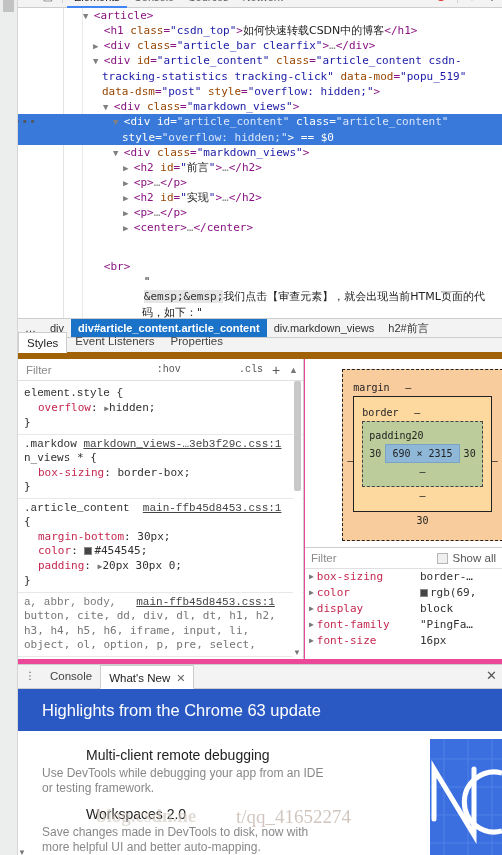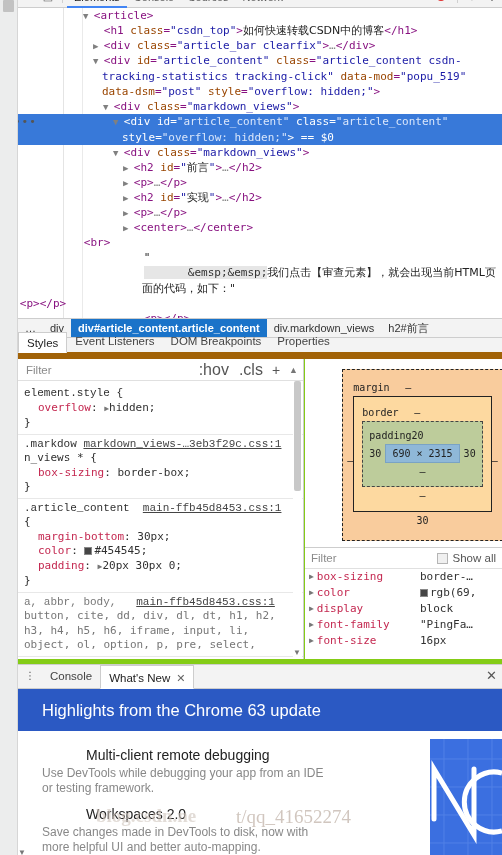--- a/index.html
+++ b/index.html
@@ -18,21 +18,21 @@
     background:#eceded; border-right:1px solid #d6d6d6;
   }
   .gutter-thumb {
     position:absolute; left:3px; top:0px; width:11px; height:12px;
     background:#c2c2c2; border-radius:1px;
   }
 
   
   .devtools {
     position:absolute; left:18px; top:0; width:484px; height:855px;
-    background:#84cc16;
+    background:#ec4899;
   }
 
   
   .toolbar {
     position:absolute; left:0; top:-14px; width:484px; height:22px;
     background:#f3f3f3; border-bottom:1px solid #cdcdcd;
     display:flex; align-items:center; font-size:11px; color:#5a5a5a;
   }
   .tb-icon { width:20px; text-align:center; color:#5a5a5a; font-size:11px; }
   .tb-sep { width:1px; height:13px; background:#d0d0d0; margin:0 4px; }
@@ -66,21 +66,21 @@
   .row.sel .punct, .row.sel .txt { color:#fff; }
   .row.sel .val { color:#d9e6fb; }
   .row.sel .attr { color:#ffffff; }
   .tri { color:#808080; font-size:9px; }
   .tag { color:#881280; }
   .attr { color:#994500; }
   .val { color:#1a1aa6; }
   .punct { color:#881280; }
   .txt { color:#222; }
   .ellip { color:#888; }
-  .emsp-hl { background:#e6e6e6;padding-left:44px; }
+  .emsp-hl { background:#e6e6e6; }
   .dots { color:#555; letter-spacing:1px; }
   .cjk { font-family:"DejaVu Sans", sans-serif; }
 
   
   .crumbs {
     position:absolute; left:0; top:318px; width:484px; height:20px;
     background:#f3f3f3; border-top:1px solid #cdcdcd; border-bottom:1px solid #cdcdcd;
     display:flex; align-items:center; font-size:11px; color:#333;
     font-family:"Liberation Sans", sans-serif; white-space:nowrap; overflow:hidden;
   }
@@ -101,21 +101,21 @@
   .styles-pane {
     position:absolute; left:0; top:359px; width:286px; height:300px;
     background:#fff; border-right:1px solid #cdcdcd; overflow:hidden;
   }
   .filter-bar {
     position:relative; height:22px; border-bottom:1px solid #e0e0e0;
     display:flex; align-items:center; font-size:11.5px; color:#8a8a8a;
     font-family:"Liberation Sans", sans-serif;
   }
   .filter-bar .fl { padding-left:8px; flex:1; }
-  .fb-btn { font-family:Liberation Sans, sans-serif; color:#555; padding:0 5px; font-size:16px;}
+  .fb-btn { font-family:Liberation Mono, monospace; color:#555; padding:0 5px; font-size:10px;margin-left:48px;}
   .plus { color:#555; font-size:14px; padding:0 4px; }
   .scroll-up { color:#777; font-size:9px; padding:0 5px; }
 
   .css-area {
     position:relative; font-family:"DejaVu Sans Mono", monospace;
     font-size:11px; line-height:14.5px; color:#303030;
     padding:3px 0 0 0;
   }
   .rule { padding:2px 6px 3px 6px; border-bottom:1px solid #e8e8e8; position:relative; }
   .rule .hdr { white-space:pre-wrap;font-family:Liberation Mono, monospace; }
@@ -273,40 +273,39 @@
           <div class="row" style="padding-left: 84px; text-indent: -9px;"><span class="tri">▶ </span><span class="punct">&lt;</span><span class="tag">div</span><span class="attr"> class</span><span class="punct">=</span><span class="val">"article_bar clearfix"</span><span class="punct">&gt;</span><span class="ellip">…</span><span class="punct">&lt;/</span><span class="tag">div</span><span class="punct">&gt;</span></div>
           <div class="row multi" style="padding-left: 84px; text-indent: -9px;"><span class="tri">▼ </span><span class="punct">&lt;</span><span class="tag">div</span><span class="attr"> id</span><span class="punct">=</span><span class="val">"article_content"</span><span class="attr"> class</span><span class="punct">=</span><span class="val">"article_content csdn-tracking-statistics tracking-click"</span><span class="attr"> data-mod</span><span class="punct">=</span><span class="val">"popu_519"</span><span class="attr"> data-dsm</span><span class="punct">=</span><span class="val">"post"</span><span class="attr"> style</span><span class="punct">=</span><span class="val">"overflow: hidden;"</span><span class="punct">&gt;</span></div>
           <div class="row" style="padding-left: 94px; text-indent: -9px;"><span class="tri">▼ </span><span class="punct">&lt;</span><span class="tag">div</span><span class="attr"> class</span><span class="punct">=</span><span class="val">"markdown_views"</span><span class="punct">&gt;</span></div>
           <div class="row sel multi" style="padding-left: 104px; text-indent: -9px;"><span class="dots" style="position: absolute; left: 5px;">•••</span><span class="tri">▼ </span><span class="punct">&lt;</span><span class="tag">div</span><span class="attr"> id</span><span class="punct">=</span><span class="val">"article_content"</span><span class="attr"> class</span><span class="punct">=</span><span class="val">"article_content"</span><span class="attr"> style</span><span class="punct">=</span><span class="val">"overflow: hidden;"</span><span class="punct">&gt;</span><span class="txt"> == </span><span class="txt">$0</span></div>
           <div class="row" style="padding-left: 104px; text-indent: -9px;"><span class="tri">▼ </span><span class="punct">&lt;</span><span class="tag">div</span><span class="attr"> class</span><span class="punct">=</span><span class="val">"markdown_views"</span><span class="punct">&gt;</span></div>
           <div class="row" style="padding-left: 114px; text-indent: -9px;"><span class="tri">▶ </span><span class="punct">&lt;</span><span class="tag">h2</span><span class="attr"> id</span><span class="punct">=</span><span class="val">"</span><span class="txt cjk">前言</span><span class="val">"</span><span class="punct">&gt;</span><span class="ellip">…</span><span class="punct">&lt;/</span><span class="tag">h2</span><span class="punct">&gt;</span></div>
           <div class="row" style="padding-left: 114px; text-indent: -9px;"><span class="tri">▶ </span><span class="punct">&lt;</span><span class="tag">p</span><span class="punct">&gt;</span><span class="ellip">…</span><span class="punct">&lt;/</span><span class="tag">p</span><span class="punct">&gt;</span></div>
           <div class="row" style="padding-left: 114px; text-indent: -9px;"><span class="tri">▶ </span><span class="punct">&lt;</span><span class="tag">h2</span><span class="attr"> id</span><span class="punct">=</span><span class="val">"</span><span class="txt cjk">实现</span><span class="val">"</span><span class="punct">&gt;</span><span class="ellip">…</span><span class="punct">&lt;/</span><span class="tag">h2</span><span class="punct">&gt;</span></div>
           <div class="row" style="padding-left: 114px; text-indent: -9px;"><span class="tri">▶ </span><span class="punct">&lt;</span><span class="tag">p</span><span class="punct">&gt;</span><span class="ellip">…</span><span class="punct">&lt;/</span><span class="tag">p</span><span class="punct">&gt;</span></div>
           <div class="row" style="padding-left: 114px; text-indent: -9px;"><span class="tri">▶ </span><span class="punct">&lt;</span><span class="tag">center</span><span class="punct">&gt;</span><span class="ellip">…</span><span class="punct">&lt;/</span><span class="tag">center</span><span class="punct">&gt;</span></div>
-          <div class="row" style="padding-left: 64px; text-indent: -9px;"><span class="tri">  </span><span class="punct">&lt;</span><span class="tag">br</span><span class="punct">&gt;</span></div>
+          <div class="row" style="padding-left: 84px; text-indent: -9px; margin-top: 24px;"><span class="tri">  </span><span class="punct">&lt;</span><span class="tag">br</span><span class="punct">&gt;</span></div>
           <div class="row" style="padding-left: 124px; text-indent: -9px;"><span class="tri">  </span><span class="txt">"</span></div>
           <div class="row multi" style="padding-left: 124px; text-indent: -9px;"><span class="tri">  </span><span class="emsp-hl">&amp;emsp;&amp;emsp;</span><span class="txt cjk">我们点击【审查元素】，就会出现当前HTML页面的代码，如下："</span></div>
           <div class="row" style="text-indent: -9px;"><span class="tri">  </span><span class="punct">&lt;</span><span class="tag">p</span><span class="punct">&gt;&lt;/</span><span class="tag">p</span><span class="punct">&gt;</span></div>
           <div class="row" style="padding-left: 124px; text-indent: -9px;"><span class="tri">  </span><span class="punct">&lt;</span><span class="tag">p</span><span class="punct">&gt;&lt;/</span><span class="tag">p</span><span class="punct">&gt;</span></div>
         </div>
     </div>
 
     <div class="crumbs">
       <span class="crumb">…</span>
       <span class="crumb">div</span>
       <span class="crumb active">div#article_content.article_content</span>
       <span class="crumb">div.markdown_views</span>
       <span class="crumb">h2#前言</span>
     </div>
 
     <div class="side-tabs">
       <span class="stab active">Styles</span>
       <span class="stab">Event Listeners</span>
-      <span class="stab">DOM Breakpoints</span>
       <span class="stab">Properties</span>
     </div>
 
     <div class="styles-pane">
       <div class="filter-bar">
         <span class="fl">Filter</span>
         <span class="fb-btn">:hov</span>
         <span class="fb-btn">.cls</span>
         <span class="plus">+</span>
         <span class="scroll-up">▲</span>

